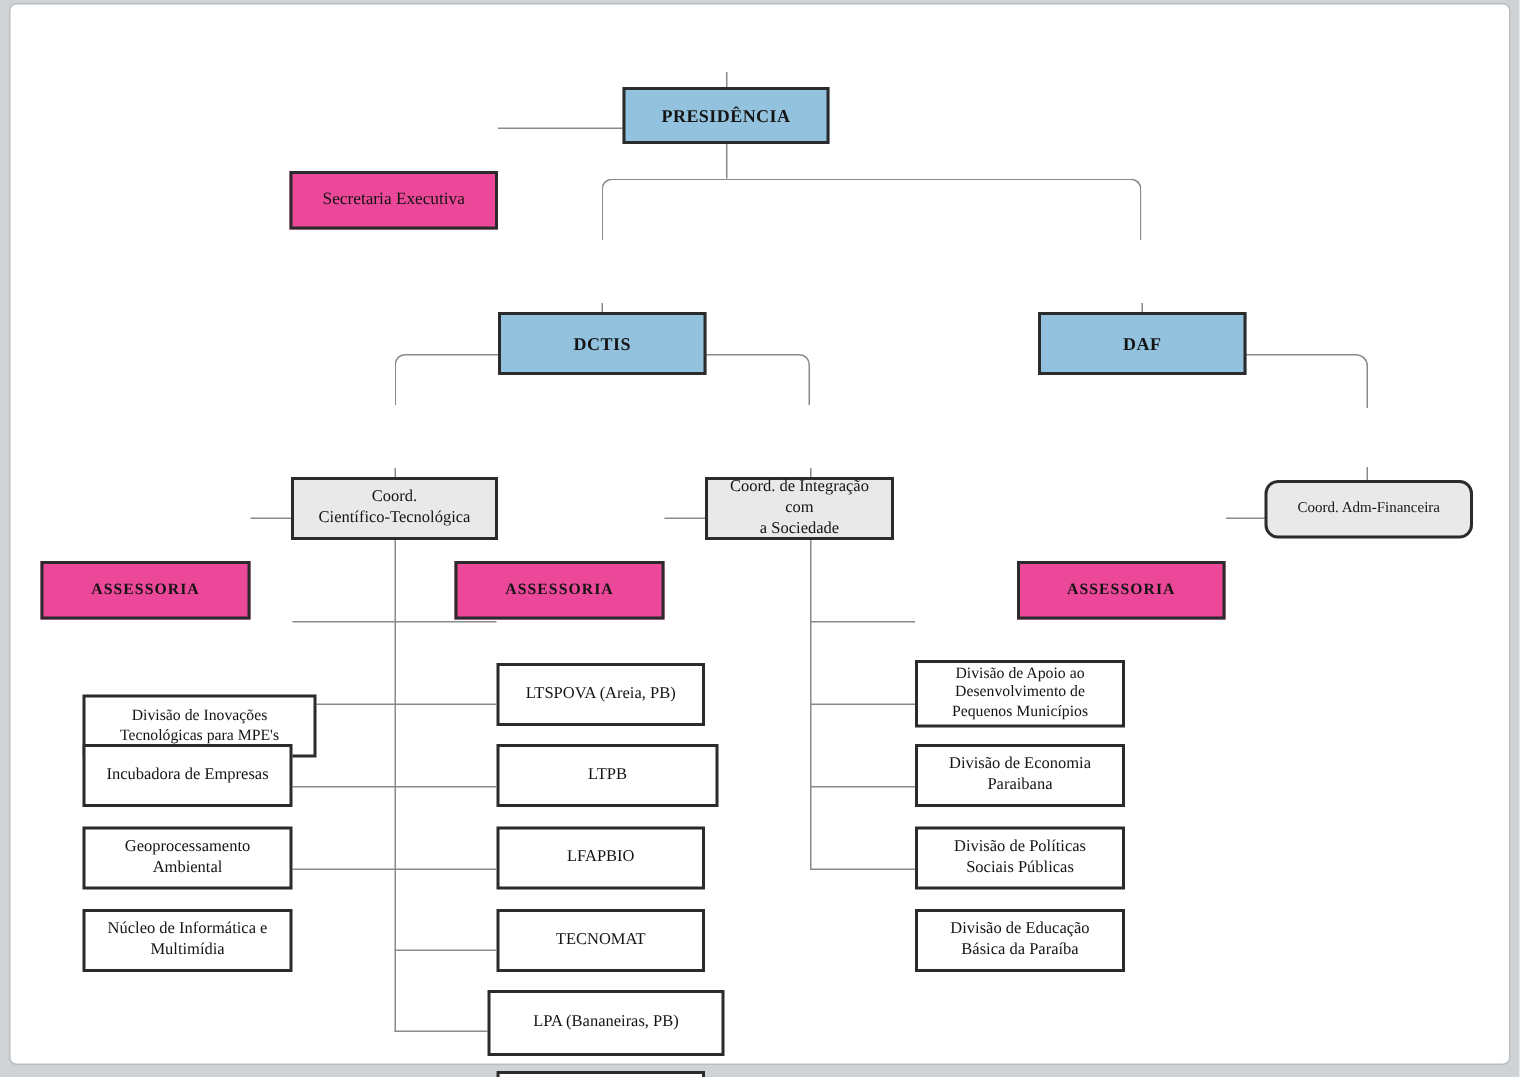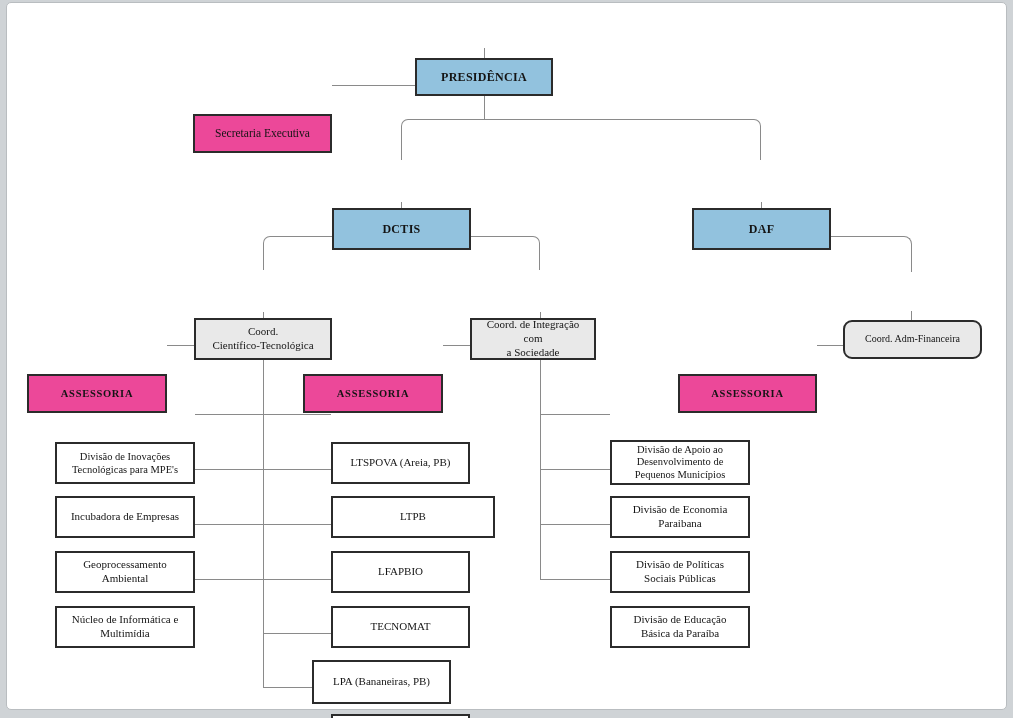--- a/index.html
+++ b/index.html
@@ -71,33 +71,33 @@
   <div class="box grayb" style="left:194px;top:270px;width:138px;height:42px;">Coord.
 Científico-Tecnológica</div>
   <div class="box grayb" style="left:470px;top:270px;width:126px;height:42px;">Coord. de Integração com
 a Sociedade</div>
   <div class="box grayb rounded" style="left:843px;top:272px;width:139px;height:39px;font-size:10px;">Coord. Adm-Financeira</div>
 
   <div class="box orange assessoria" style="left:27px;top:326px;width:140px;height:39px;">ASSESSORIA</div>
   <div class="box orange assessoria" style="left:303px;top:326px;width:140px;height:39px;">ASSESSORIA</div>
   <div class="box orange assessoria" style="left:678px;top:326px;width:139px;height:39px;">ASSESSORIA</div>
 
-  <div class="box small" style="left:55px;top:394px;width:140px;height:42px;text-align:center;">Divisão de Inovações
+  <div class="box small" style="left:55px;top:415px;width:156px;height:42px;text-align:center;">Divisão de Inovações
 Tecnológicas para MPE's</div>
   <div class="box" style="left:55px;top:448px;width:140px;height:42px;">Incubadora de Empresas</div>
   <div class="box" style="left:55px;top:503px;width:140px;height:42px;">Geoprocessamento
 Ambiental</div>
   <div class="box" style="left:55px;top:558px;width:140px;height:42px;">Núcleo de Informática e
 Multimídia</div>
 
   <div class="box" style="left:331px;top:394px;width:139px;height:42px;">LTSPOVA (Areia, PB)</div>
-  <div class="box" style="left:331px;top:448px;width:164px;height:42px;">LTPB</div>
+  <div class="box" style="left:331px;top:448px;width:148px;height:42px;">LTPB</div>
   <div class="box" style="left:331px;top:503px;width:139px;height:42px;">LFAPBIO</div>
   <div class="box" style="left:331px;top:558px;width:139px;height:42px;">TECNOMAT</div>
-  <div class="box" style="left:312px;top:612px;width:139px;height:44px;">LPA (Bananeiras, PB)</div>
+  <div class="box" style="left:325px;top:612px;width:158px;height:44px;">LPA (Bananeiras, PB)</div>
   <div class="box" style="left:331px;top:666px;width:139px;height:43px;">LEEN</div>
 
   <div class="box small" style="left:610px;top:392px;width:140px;height:45px;line-height:1.2;">Divisão de Apoio ao
 Desenvolvimento de
 Pequenos Municípios</div>
   <div class="box" style="left:610px;top:448px;width:140px;height:42px;">Divisão de Economia
 Paraibana</div>
   <div class="box" style="left:610px;top:503px;width:140px;height:42px;">Divisão de Políticas
 Sociais Públicas</div>
   <div class="box" style="left:610px;top:558px;width:140px;height:42px;">Divisão de Educação

